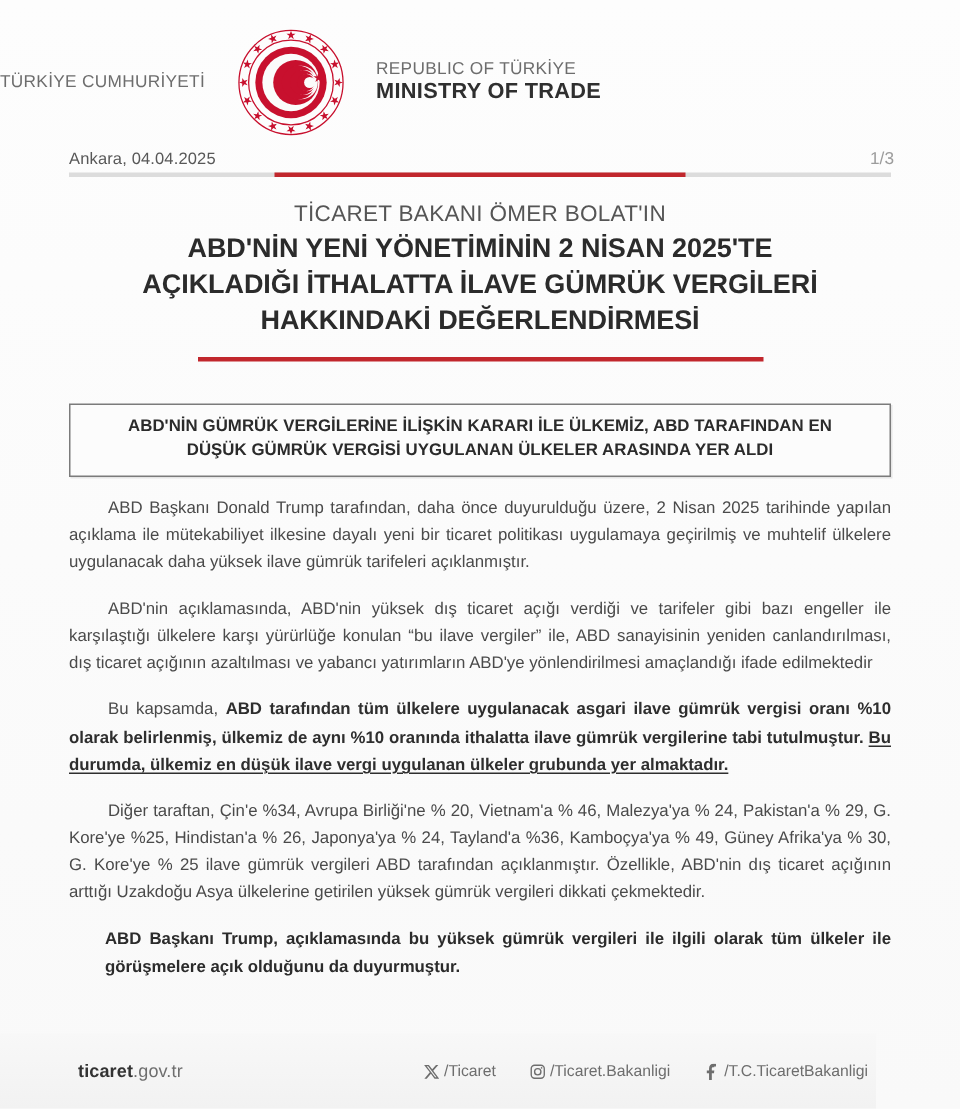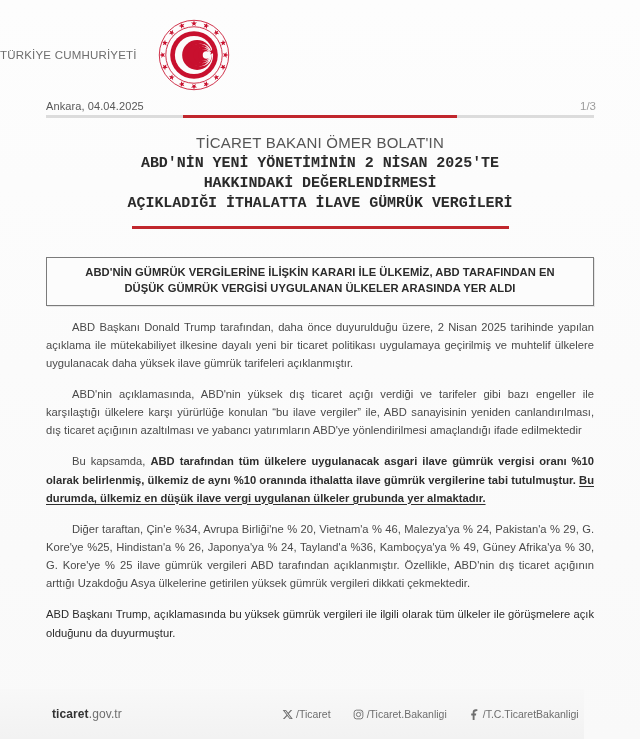--- a/index.html
+++ b/index.html
@@ -99,26 +99,25 @@
     padding: 0 24px;
   }
   .title-kicker {
     font-size: 15px;
     color: #555555;
     letter-spacing: 0.2px;
     font-weight: 400;
     margin-bottom: 3px;
   }
   .title-main {
-    font-size: 15px;
+    font-size: 18px;
     font-weight: bold;
     color: #2b2b2b;
     letter-spacing: -0.05px;
     line-height: 1.33;
-    font-family: Liberation Mono, monospace;
   }
   .title-underline {
     width: 377px;
     height: 3px;
     background: #c1272d;
     margin: 12px auto 0 auto;
   }
 
   
   .subtitle-box {
@@ -156,22 +155,23 @@
     color: #2e2e2e;
     font-weight: bold;
   }
   p.para u.uline {
     text-decoration: underline;
     text-underline-offset: 2px;
     font-weight: bold;
     color: #2e2e2e;
   }
   p.para.strong-all {
-    font-weight: normal;
+    font-weight: bold;
     color: #2b2b2b;
+    margin-left: 24px;
   }
 
   
   .footer {
     position: absolute;
     left: 0;
     bottom: 0;
     width: 584px;
     height: 50px;
     display: flex;
@@ -254,35 +254,39 @@
         <circle cx="59.8" cy="50" r="10.6" fill="#c8102e"></circle>
         <circle cx="64" cy="50" r="7.4" fill="#fbfbfb"></circle>
         <circle cx="62.6" cy="50" r="7.4" fill="#c8102e"></circle>
         <circle cx="66" cy="50" r="4.8" fill="#fbfbfb"></circle>
         <g fill="#c8102e" transform="translate(73.5,46) scale(0.9)">
           <polygon points="0,-5 1.16,-1.56 4.76,-1.56 1.85,0.6 2.95,4.05 0,1.93 -2.95,4.05 -1.85,0.6 -4.76,-1.56 -1.16,-1.56"></polygon>
         </g>
       </svg>
     </div>
 
+    <div class="brand-right">
+      <div class="brand-line1">REPUBLIC OF TÜRKİYE</div>
+      <div class="brand-line2">MINISTRY OF TRADE</div>
+    </div>
   </div>
 
   <div class="date-row">
     <span class="date-text">Ankara, 04.04.2025</span>
     <span class="page-num">1/3</span>
   </div>
   <div class="rule-wrap">
     <div class="rule-red"></div>
   </div>
 
   <div class="title-block">
     <div class="title-kicker">TİCARET BAKANI ÖMER BOLAT'IN</div>
     <div class="title-main">ABD'NİN YENİ YÖNETİMİNİN 2 NİSAN 2025'TE</div>
+    <div class="title-main">AÇIKLADIĞI İTHALATTA İLAVE GÜMRÜK VERGİLERİ</div>
     <div class="title-main">HAKKINDAKİ DEĞERLENDİRMESİ</div>
-    <div class="title-main">AÇIKLADIĞI İTHALATTA İLAVE GÜMRÜK VERGİLERİ</div>
     <div class="title-underline"></div>
   </div>
 
   <div class="subtitle-box">
     <div class="txt">ABD'NİN GÜMRÜK VERGİLERİNE İLİŞKİN KARARI İLE ÜLKEMİZ, ABD TARAFINDAN EN</div>
     <div class="txt">DÜŞÜK GÜMRÜK VERGİSİ UYGULANAN ÜLKELER ARASINDA YER ALDI</div>
   </div>
 
   <div class="body-block">
     <p class="para">ABD Başkanı Donald Trump tarafından, daha önce duyurulduğu üzere, 2 Nisan 2025 tarihinde yapılan açıklama ile mütekabiliyet ilkesine dayalı yeni bir ticaret politikası uygulamaya geçirilmiş ve muhtelif ülkelere uygulanacak daha yüksek ilave gümrük tarifeleri açıklanmıştır.</p>

